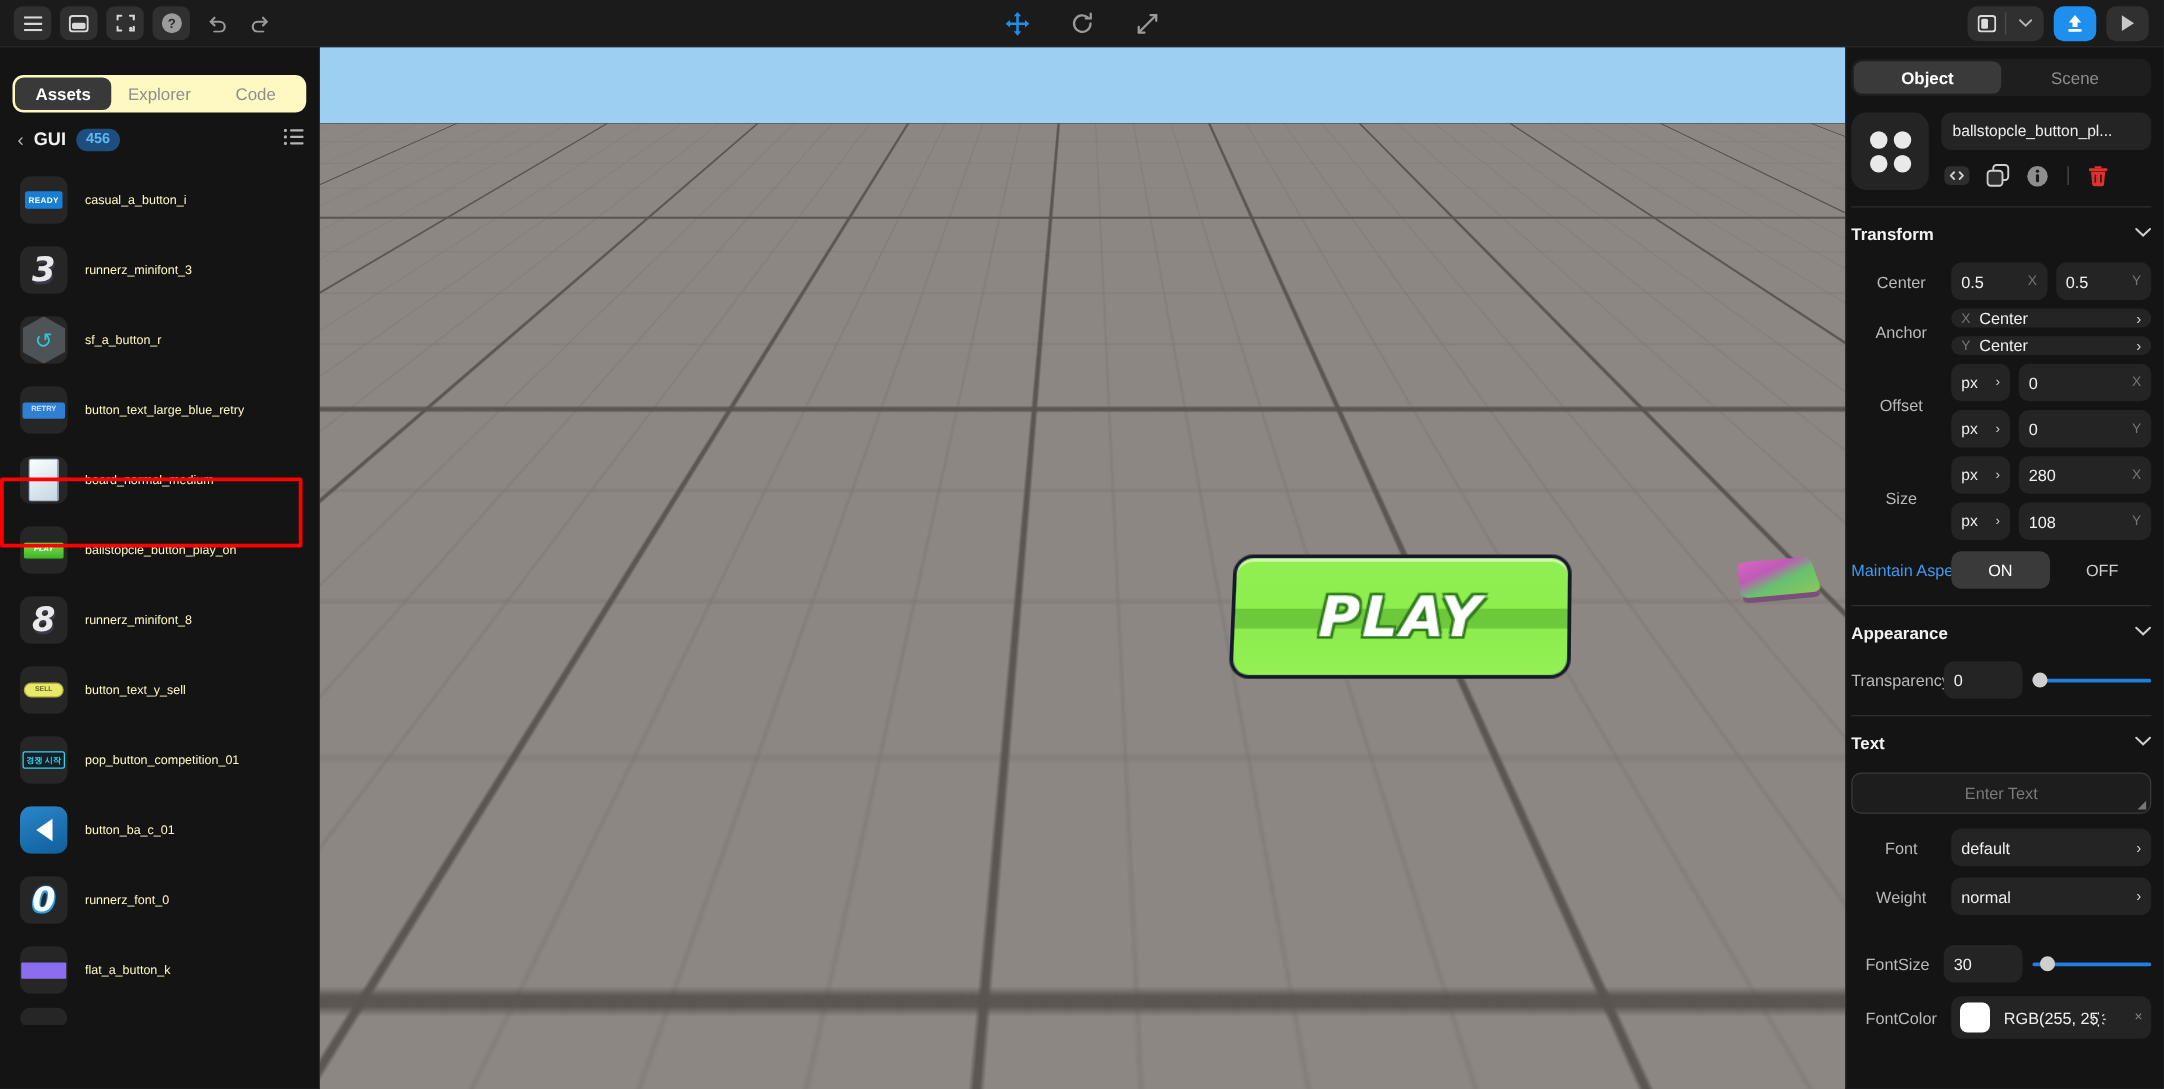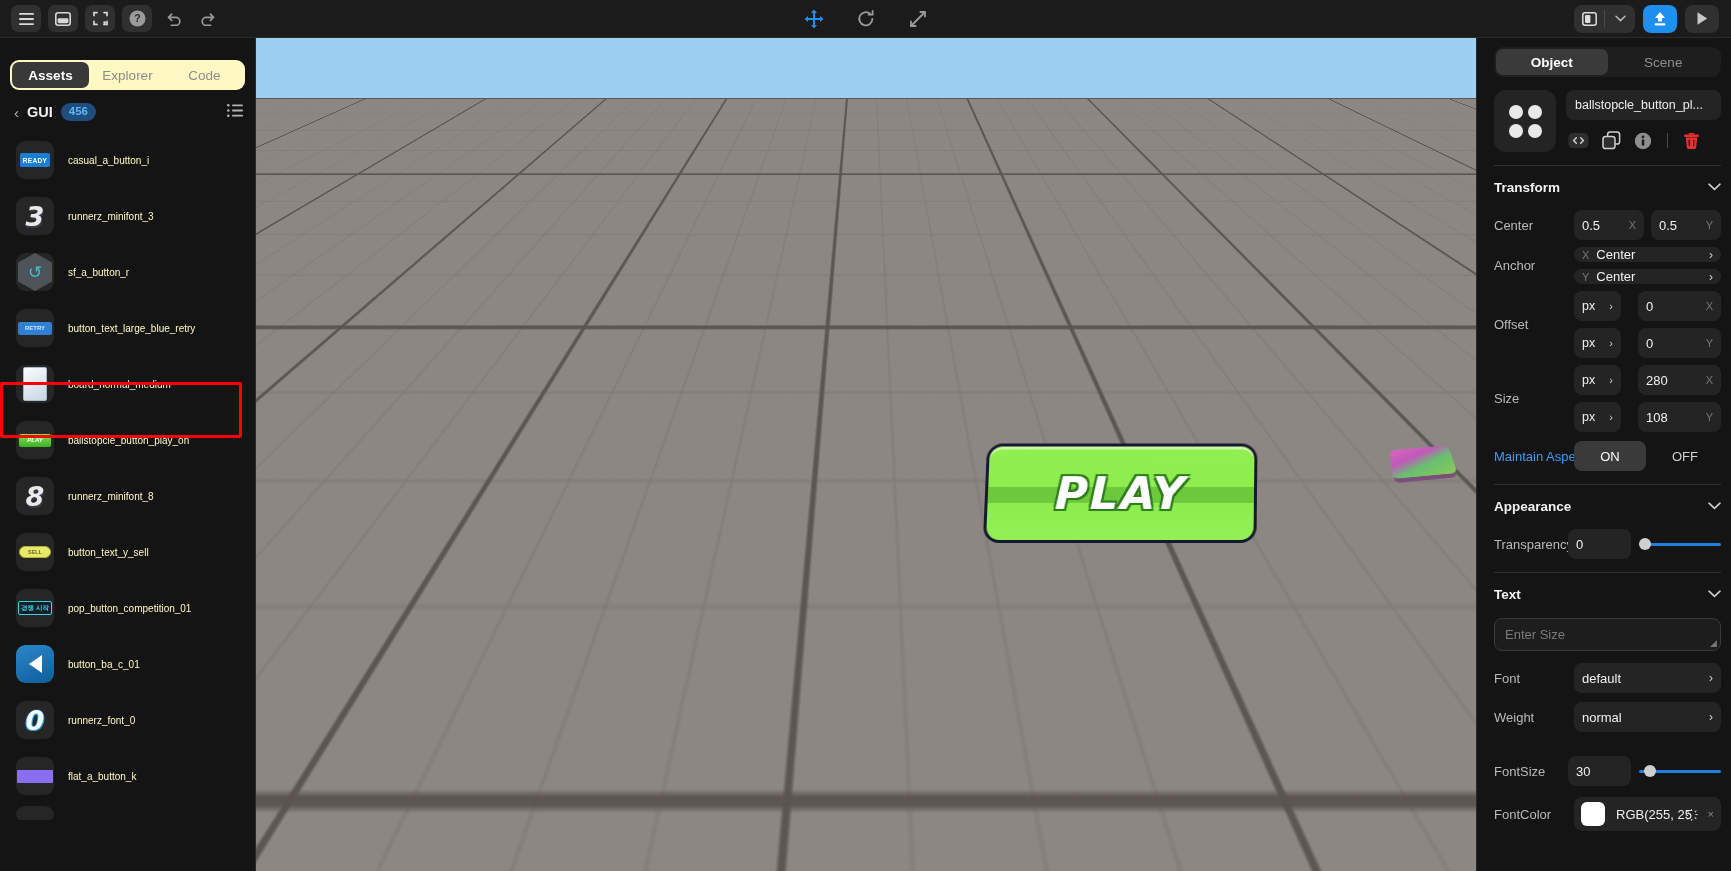--- a/index.html
+++ b/index.html
@@ -202,23 +202,24 @@
     width: 0; height: 0;
     border-top: 15px solid transparent; border-bottom: 15px solid transparent;
     border-left: 26px solid #ff0000;
   }
 
   
   .right {
     width: 255px; flex: 0 0 255px;
     background: #141414;
     border-left: 1px solid #2b2b2b;
-    padding: 9px 10px 0 17px;
+    padding: 9px 10px 0 4px;
     overflow: hidden;
     position: relative;
+    text-align: center;
   }
   .rp-tabs { display: flex; background: #1e1e1e; border-radius: 9px; padding: 2px; height: 30px; }
   .rp-tab { flex: 1; display: flex; align-items: center; justify-content: center;
     border-radius: 7px; font-size: 13.5px; color: #8d8d8d; cursor: pointer; }
   .rp-tab.active { background: #3a3a3a; color: #fff; font-weight: bold; }
 
   .obj-head { display: flex; gap: 10px; margin-top: 13px; }
   .obj-icon {
     width: 62px; height: 62px; border-radius: 12px; background: #242424;
     display: flex; align-items: center; justify-content: center; flex: 0 0 62px;
@@ -258,21 +259,21 @@
   .fld .prefix { color: #777; font-size: 11px; margin-right: 7px; }
   .fld.sel { cursor: pointer; }
   .fld .arrow { margin-left: auto; color: #d0d0d0; font-size: 12px; }
   .unit {
     background: #242424; border-radius: 8px; height: 30px; width: 47px; flex: 0 0 47px;
     display: flex; align-items: center; justify-content: space-between; padding: 0 8px;
     font-size: 12.5px; color: #efefef; cursor: pointer;
   }
   .unit .arrow { color: #d0d0d0; font-size: 11px; }
   .stack { flex: 1; display: flex; flex-direction: column; gap: 7px; }
-  .stack-row { display: flex; gap: 17px; }
+  .stack-row { display: flex; gap: 7px; }
 
   .toggle { display: flex; gap: 3px; flex: 1; background: transparent; }
   .tg {
     flex: 1; height: 30px; display: flex; align-items: center; justify-content: center;
     font-size: 13px; color: #cfcfcf; cursor: pointer; border-radius: 8px;
   }
   .tg.on { background: #3a3a3a; color: #fff; }
 
   .slider { flex: 1; display: flex; align-items: center; height: 30px; margin-left: 8px; }
   .track { position: relative; height: 3px; background: #1f7fe0; border-radius: 2px; width: 100%; }
@@ -732,21 +733,21 @@
       <div class="section-head">
         <div class="section-title">Text</div>
         <div class="chev">
           <svg width="13" height="8" viewBox="0 0 13 8">
               <path d="M1 1.2 6.5 6.4 12 1.2" fill="none" stroke="#cfcfcf" stroke-width="1.6" stroke-linecap="round"></path>
             </svg>
         </div>
       </div>
 
       <div class="textarea">
-        <span>Enter Size</span>
+        <span>Enter Text</span>
         <span class="ta-grip">◢</span>
       </div>
 
       <div class="row" style="margin-top:12px;">
         <div class="row-label">Font</div>
         <div class="fld sel">
           <span>default</span>
           <span class="arrow">›</span>
         </div>
       </div>

